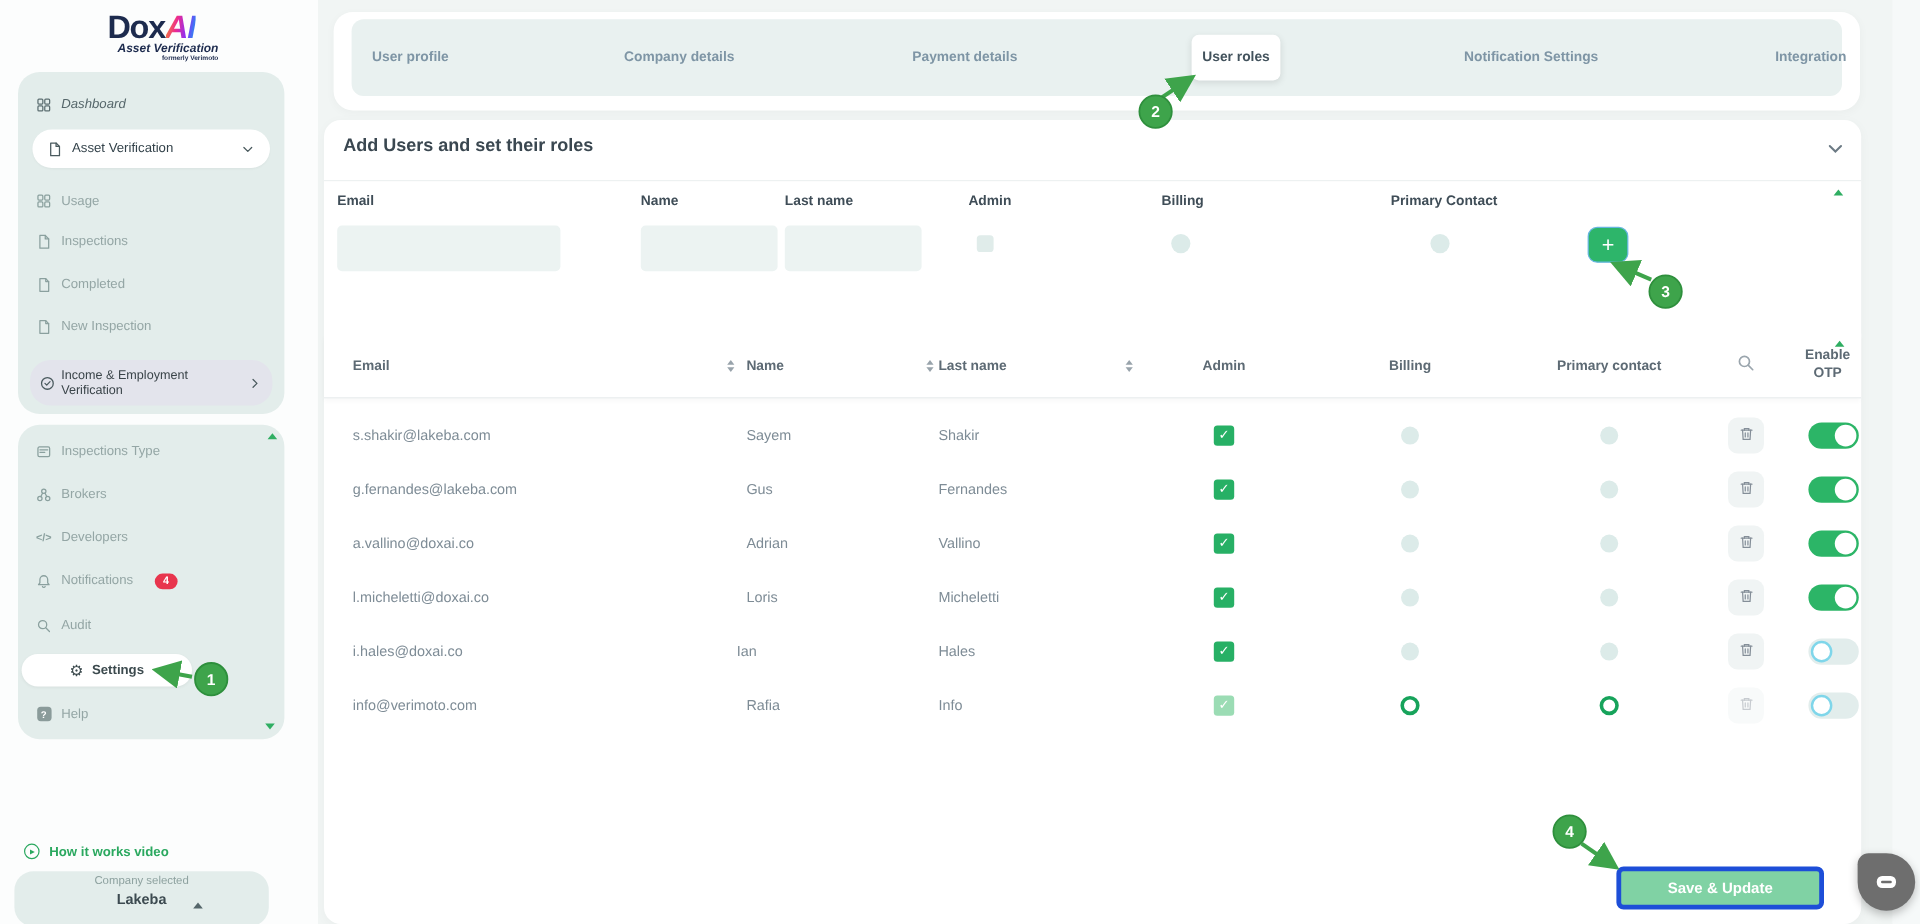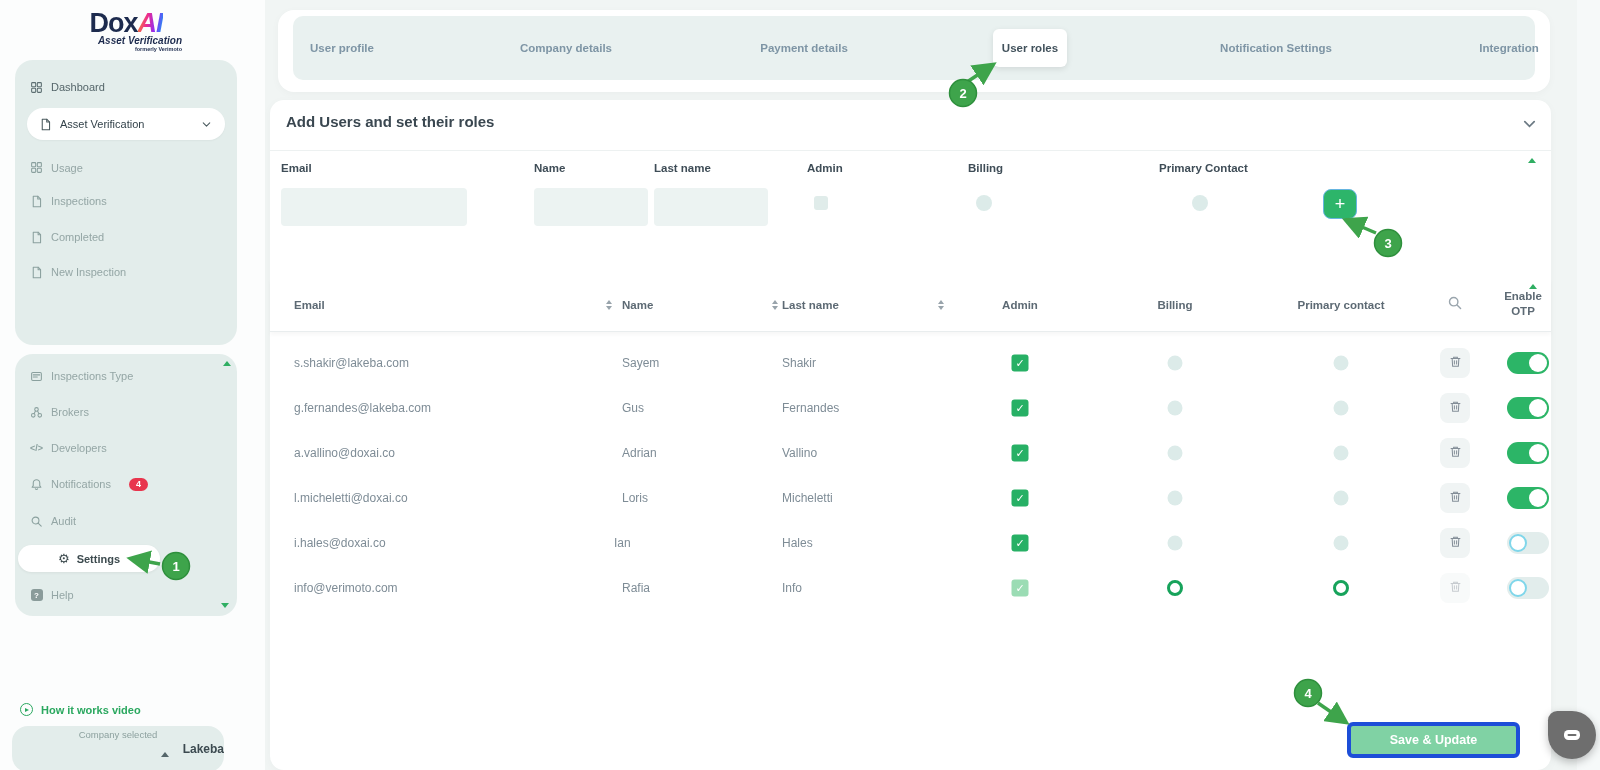--- a/index.html
+++ b/index.html
@@ -40,21 +40,21 @@
   .scroll-tri { position:absolute; width:0; height:0; border-left:4px solid transparent; border-right:4px solid transparent; }
   .tri-up-g { border-bottom:5px solid #2fae62; }
   .tri-dn-g { border-top:5px solid #2fae62; }
 
   .video-link { position:absolute; left:20px; top:703px; display:flex; align-items:center; gap:8px;
                 font-size:11px; font-weight:600; color:#2aa85f; cursor:pointer; }
   .play-ic { width:13px; height:13px; border:1.3px solid #2aa85f; border-radius:50%; display:inline-flex; align-items:center; justify-content:center; }
   .play-ic b { width:0; height:0; border-left:4px solid #2aa85f; border-top:2.6px solid transparent; border-bottom:2.6px solid transparent; margin-left:1px; }
   .company-pill { position:absolute; left:12px; top:726px; width:212px; height:46px; background:#e3edeb; border-radius:16px; text-align:center; cursor:pointer; }
   .company-label { font-size:9.5px; color:#8da19f; margin-top:3px; }
-  .company-value { font-size:12px; font-weight:700; color:#3c4a50; margin-top:2px;text-align:right; }
+  .company-value { font-size:12px; font-weight:700; color:#3c4a50; margin-top:2px; }
   .company-caret { position:absolute; right:55px; top:26px; width:0; height:0;
                    border-left:4px solid transparent; border-right:4px solid transparent; border-bottom:5px solid #55666a; }
 
   
   .main { position:absolute; left:265px; top:0; width:1335px; height:770px; background:#f1f5f4; }
   .right-strip { position:absolute; left:1312px; top:0; width:23px; height:770px; background:#f6f9f9; }
 
   .tabs-card { position:absolute; left:13px; top:10px; width:1272px; height:82px; background:#fff; border-radius:16px;
                box-shadow:0 2px 8px rgba(0,0,0,.03); }
   .tab-bar { position:absolute; left:15px; top:6px; width:1242px; height:64px; background:#e9f1f0; border-radius:10px; }
@@ -127,21 +127,21 @@
 <body>
 
 <div class="sidebar">
   <div class="logo">
     <div class="logo-line"><span>Dox</span><span class="logo-ai">AI</span></div>
     <div class="logo-sub">Asset Verification</div>
     <div class="logo-tag">formerly Verimoto</div>
   </div>
 
   <div class="panel panel1" id="panel1">
-      <div class="side-item dark" style="top: 18px;">
+      <div class="side-item dark" style="top: 18px; font-style: italic;">
         <span class="ic">
           <svg width="13" height="13" viewBox="0 0 16 16" fill="none" stroke="currentColor" stroke-width="1.3" stroke-linecap="round" stroke-linejoin="round">
             <rect x="2" y="2" width="5" height="5" rx="1"></rect>
             <rect x="9" y="2" width="5" height="5" rx="1"></rect>
             <rect x="2" y="9" width="5" height="5" rx="1"></rect>
             <rect x="9" y="9" width="5" height="5" rx="1"></rect>
           </svg>
         </span>
         <span>Dashboard</span>
       </div>
@@ -190,20 +190,35 @@
         <span>Completed</span>
       </div>
       <div class="side-item" style="top: 203px; text-align: right;">
         <span class="ic">
           <svg width="13" height="13" viewBox="0 0 16 16" fill="none" stroke="currentColor" stroke-width="1.3" stroke-linecap="round" stroke-linejoin="round">
             <path d="M4 1.5h6L13 4.5v10H4z"></path>
             <path d="M10 1.5v3h3"></path>
           </svg>
         </span>
         <span>New Inspection</span>
+      </div>
+      <div class="pill-gray" style="top: 240px; height: 38px;">
+        <span class="ic">
+          <svg width="13" height="13" viewBox="0 0 16 16" fill="none" stroke="currentColor" stroke-width="1.3" stroke-linecap="round" stroke-linejoin="round">
+            <circle cx="8" cy="8" r="6"></circle>
+            <polyline points="5.5,8 7.3,9.8 10.7,6.2"></polyline>
+          </svg>
+        </span>
+        <span>Income &amp; Employment Verification</span>
+        <span class="spacer"></span>
+        <span class="ic">
+          <svg width="13" height="13" viewBox="0 0 16 16" fill="none" stroke="currentColor" stroke-width="1.3" stroke-linecap="round" stroke-linejoin="round">
+            <polyline points="6,4 10,8 6,12"></polyline>
+          </svg>
+        </span>
       </div>
     </div>
   <div class="panel panel2" id="panel2">
     <b class="scroll-tri tri-up-g" style="right:6px; top:7px;"></b>
     <b class="scroll-tri tri-dn-g" style="right:8px; bottom:8px;"></b>
   <div class="side-item" style="top: 13px;">
         <span class="ic">
           <svg width="13" height="13" viewBox="0 0 16 16" fill="none" stroke="currentColor" stroke-width="1.3" stroke-linecap="round" stroke-linejoin="round">
             <rect x="2" y="3" width="12" height="10" rx="1.5"></rect>
             <line x1="4" y1="6" x2="12" y2="6"></line>

